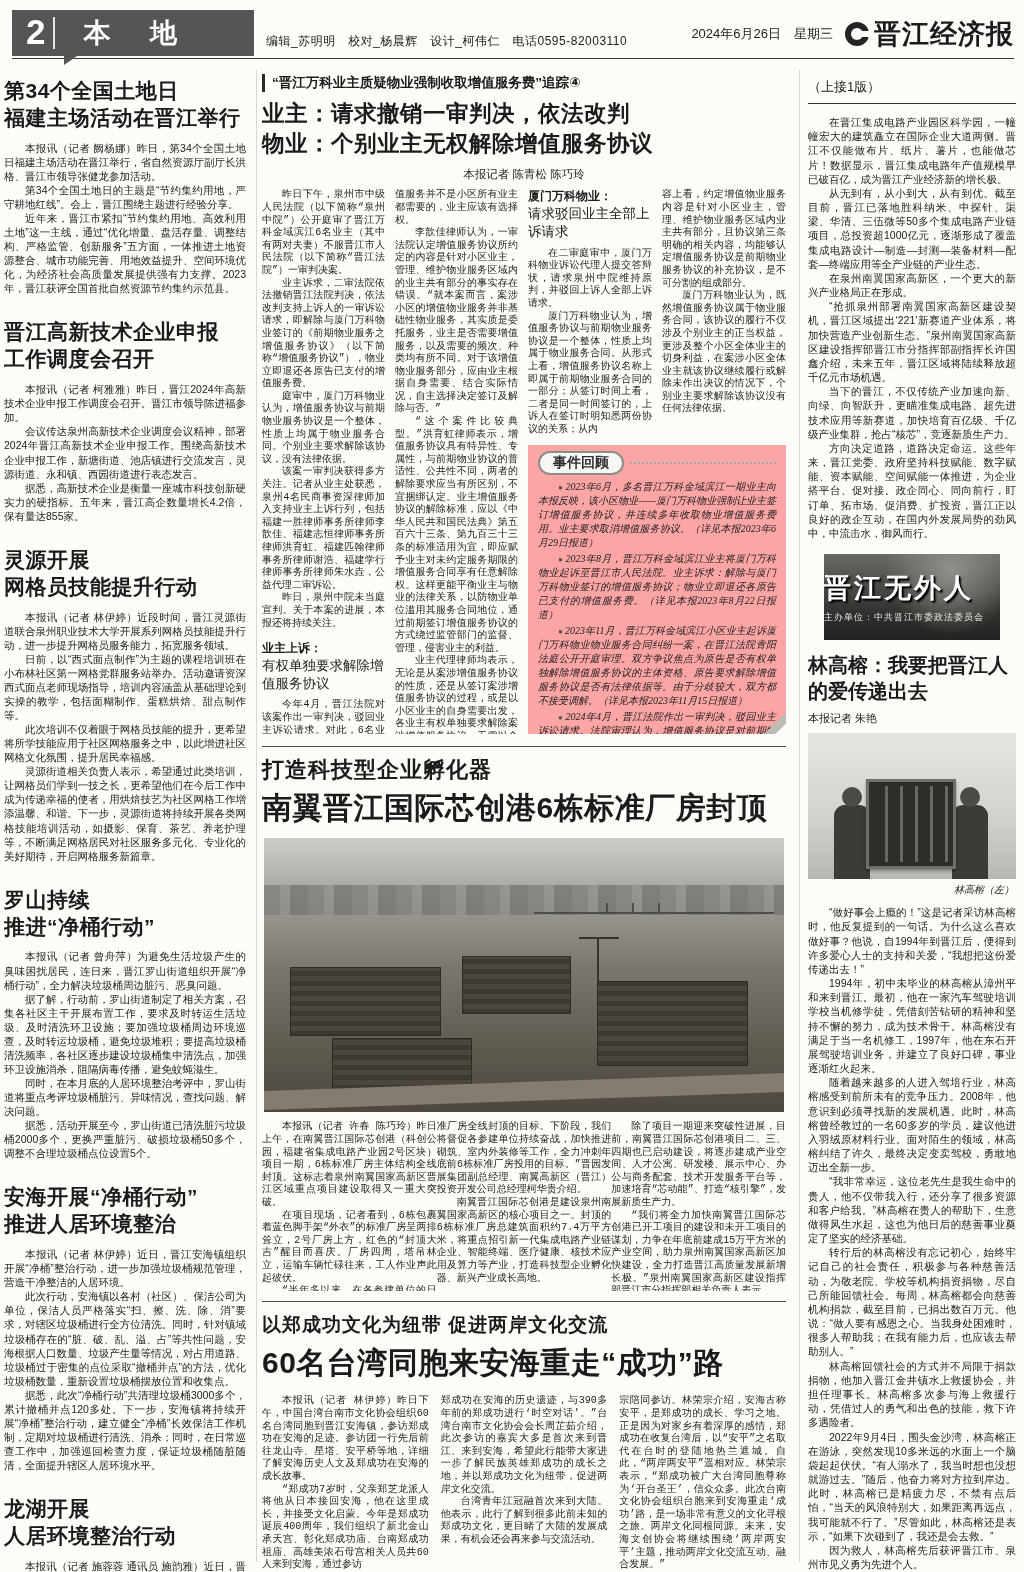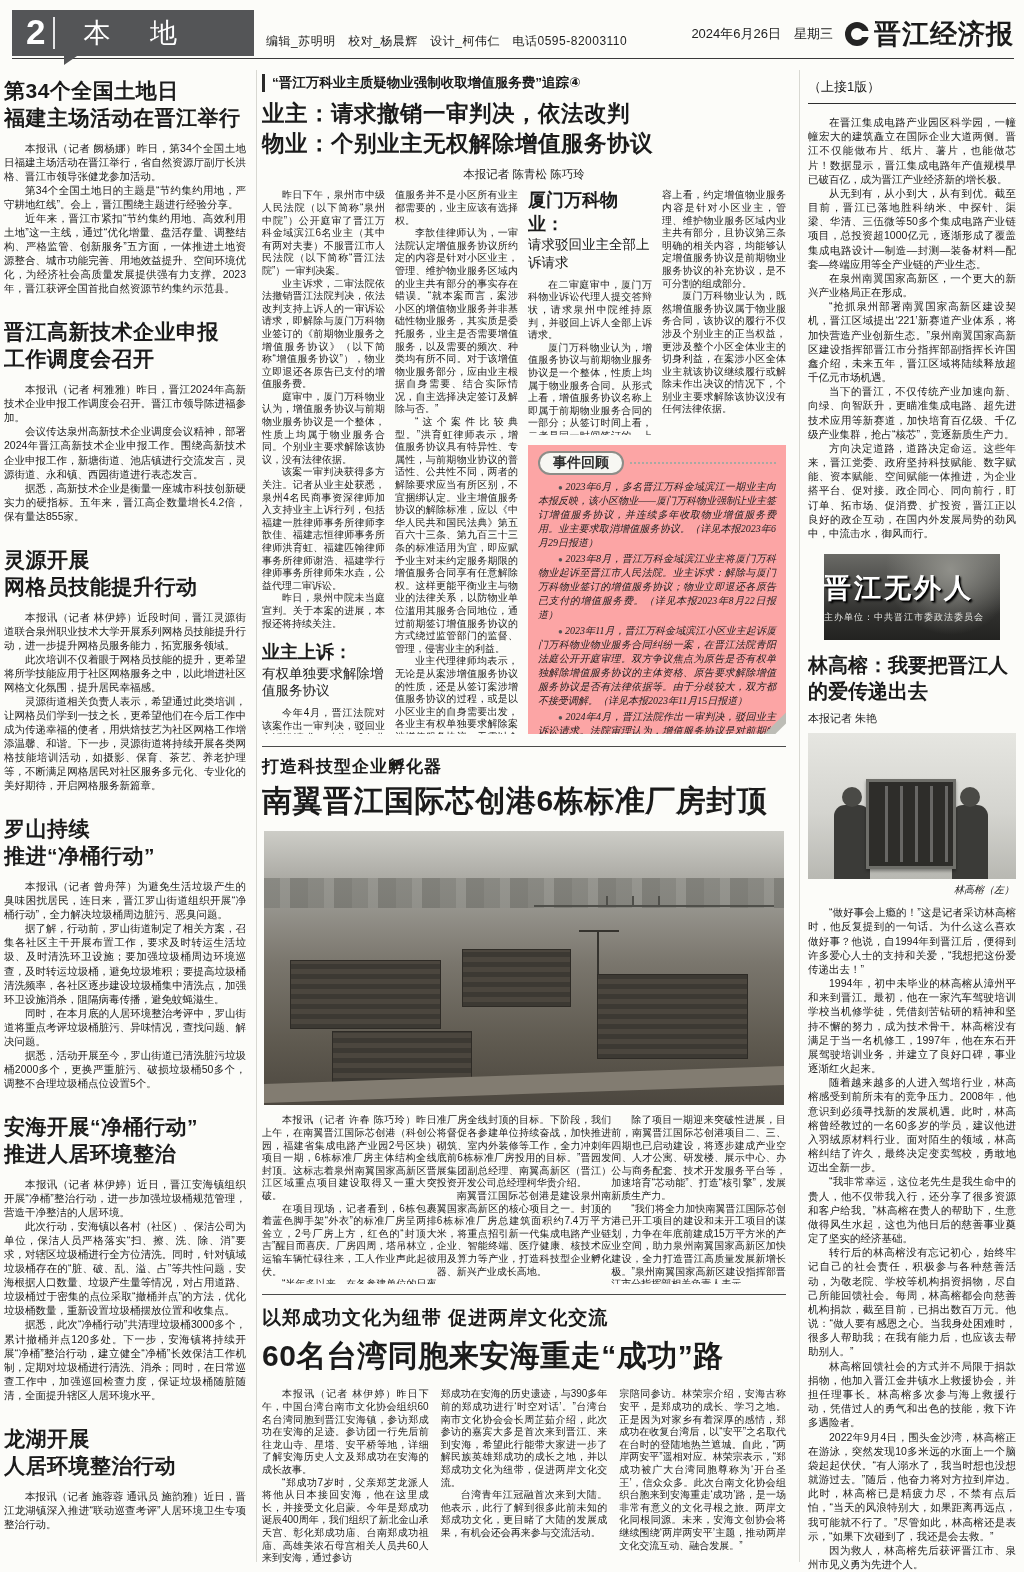--- a/index.html
+++ b/index.html
@@ -9,21 +9,21 @@
   p{margin:0;}
 
   
   .header{position:absolute;left:12px;right:10px;top:6px;height:52px;border-bottom:1px solid #3a3a3a;}
   .section-box{position:absolute;left:0;top:4px;width:242px;height:46px;background:#545557;color:#fff;
                display:flex;align-items:center;z-index:2;}
   .section-box::after{content:"";position:absolute;left:52px;bottom:-9px;width:0;height:0;
                border-top:9px solid #545557;border-right:13px solid transparent;}
   .page-num{font-size:35px;font-weight:bold;padding:0 8px 2px 14px;}
   .page-num-divider{width:2px;height:32px;background:#fff;opacity:.85;}
-  .section-title{font-size:27px;font-weight:normal;letter-spacing:16px;padding-left:28px;}
+  .section-title{font-size:27px;font-weight:bold;letter-spacing:16px;padding-left:28px;}
   .header-meta{position:absolute;left:254px;bottom:8px;font-size:12px;letter-spacing:.5px;color:#222;}
   .header-right{position:absolute;right:0;bottom:6px;display:flex;align-items:center;gap:12px;}
   .header-date{font-size:13px;color:#222;}
   .masthead{display:flex;align-items:center;gap:5px;}
   .masthead-name{font-size:27px;font-weight:900;letter-spacing:1px;}
   .logo-icon{position:relative;width:24px;height:24px;border-radius:50%;background:#242424;display:inline-block;}
   .logo-icon::after{content:"";position:absolute;inset:6px;border-radius:50%;background:#fcfcf9;}
   .logo-icon::before{content:"";position:absolute;right:-1px;top:9px;width:9px;height:6px;background:#fcfcf9;}
 
   
@@ -36,45 +36,45 @@
   .l-body p{font-size:10.5px;line-height:1.34;text-indent:2em;text-align:justify;}
 
   
   .center-col{position:absolute;left:262px;top:70px;width:524px;}
   .main-kicker{font-size:13.5px;border-left:3px solid #2a2a2a;padding-left:7px;margin:4px 0 7px;font-weight:600;}
   .main-headline{font-size:36px;font-weight:900;line-height:1.12;letter-spacing:.5px;white-space:nowrap;}
   .main-dek{font-size:22.5px;font-weight:700;line-height:1.32;letter-spacing:.5px;}
   .main-byline{text-align:center;font-size:11.5px;margin:9px 0 7px;}
   .main-cols{display:flex;gap:10px;height:545px;overflow:hidden;}
   .mcol{width:123px;overflow:hidden;}
-  .mcol p,.s2col p,.s3col p{font-size:10px;line-height:1.26;text-indent:2em;text-align:justify;}
+  .mcol p,.s2col p,.s3col p{font-size:10px;line-height:1.26;text-indent:2em;text-align:justify;font-family:Liberation Mono, monospace;}
   .mcol p.noindent,.s2col p.noindent,.s3col p.noindent{text-indent:0;}
   .sub-block{margin:11px 0 7px;}
-  .sub-label{font-size:18px;font-weight:800;line-height:1.3;}
+  .sub-label{font-size:12px;font-weight:800;line-height:1.3;}
   .sub-title{font-size:13.5px;line-height:1.32;}
   .right-pair{width:258px;display:flex;flex-direction:column;}
   .pair-cols{display:flex;gap:10px;height:246px;overflow:hidden;}
   .pair-cols .mcol{width:124px;}
 
   .event-box{margin-top:10px;background:#fca5a5;position:relative;padding:6px 10px 10px;flex:1;overflow:hidden;}
   .event-header{display:flex;align-items:center;margin-bottom:5px;}
   .event-tab{border:2px solid #8d8d88;background:#f7f7f3;border-radius:14px;padding:1px 13px;
              font-size:14px;font-weight:800;color:#2e2e2e;}
   .event-rule{flex:1;border-bottom:2px dotted #a8a8a2;margin-left:6px;height:0;}
   .event-item{font-size:10px;line-height:1.4;font-family:"Liberation Serif","DejaVu Serif",serif;
               font-style:italic;text-indent:2em;text-align:justify;margin:2px 0;}
   .event-item::before{content:"● ";font-style:normal;font-size:8px;color:#555;}
   .event-fold{position:absolute;right:0;bottom:0;width:22px;height:22px;background:#bdbdb6;
               clip-path:polygon(100% 0,0 100%,100% 100%);}
   .event-fold::after{content:"";position:absolute;right:0;bottom:0;width:11px;height:11px;background:#fcfcf9;
               clip-path:polygon(100% 0,0 100%,100% 100%);}
 
   
   .section2{margin-top:12px;border-top:1px solid #4a4a4a;padding-top:8px;}
-  .s2-kicker{font-size:17px;font-weight:700;letter-spacing:1px;}
+  .s2-kicker{font-size:22px;font-weight:700;letter-spacing:1px;}
   .s2-headline{font-size:30px;font-weight:900;letter-spacing:.5px;margin:3px 0 9px;white-space:nowrap;}
   .photo-main{height:274px;margin:0 2px;position:relative;overflow:hidden;
       background:linear-gradient(#cdcdc7 0%,#b2b1ab 14%,#96948d 28%,#7a766d 48%,#5e594f 78%,#4c473f 100%);}
   .pm-skyline{position:absolute;top:17%;left:0;right:0;height:11%;opacity:.75;
       background:repeating-linear-gradient(90deg,#7e7e78 0 16px,#8f8f89 16px 26px,#73736d 26px 44px);}
   .pm-bridge{position:absolute;top:27%;left:52%;width:46%;height:2px;background:#4f4f4a;}
   .pm-bridge::after{content:"";position:absolute;left:30%;top:-9px;width:2px;height:9px;background:#4f4f4a;box-shadow:26px 0 #4f4f4a,52px 0 #4f4f4a;}
   .pm-bld{position:absolute;background:repeating-linear-gradient(0deg,#3c3933 0 5px,#4b463e 5px 10px);
           box-shadow:inset 0 0 0 1px #2e2b26;}
   .pm-bld.b1{left:5%;top:47%;width:29%;height:25%;}
@@ -161,20 +161,21 @@
         <p>会议传达泉州高新技术企业调度会议精神，部署2024年晋江高新技术企业申报工作。围绕高新技术企业申报工作，新塘街道、池店镇进行交流发言，灵源街道、永和镇、西园街道进行表态发言。</p>
         <p>据悉，高新技术企业是衡量一座城市科技创新硬实力的硬指标。五年来，晋江高企数量增长4.2倍，保有量达855家。</p>
       </div>
     </div>
 
     <div class="l-article">
       <div class="l-title prewrap">灵源开展
 网格员技能提升行动</div>
       <div class="l-body">
         <p>本报讯（记者 林伊婷）近段时间，晋江灵源街道联合泉州职业技术大学开展系列网格员技能提升行动，进一步提升网格员服务能力，拓宽服务领域。</p>
+        <p>日前，以“西式面点制作”为主题的课程培训班在小布林社区第一网格党群服务站举办。活动邀请资深西式面点老师现场指导，培训内容涵盖从基础理论到实操的教学，包括面糊制作、蛋糕烘焙、甜点制作等。</p>
         <p>此次培训不仅着眼于网格员技能的提升，更希望将所学技能应用于社区网格服务之中，以此增进社区网格文化氛围，提升居民幸福感。</p>
         <p>灵源街道相关负责人表示，希望通过此类培训，让网格员们学到一技之长，更希望他们在今后工作中成为传递幸福的使者，用烘焙技艺为社区网格工作增添温馨、和谐。下一步，灵源街道将持续开展各类网格技能培训活动，如摄影、保育、茶艺、养老护理等，不断满足网格居民对社区服务多元化、专业化的美好期待，开启网格服务新篇章。</p>
       </div>
     </div>
 
     <div class="l-article">
       <div class="l-title prewrap">罗山持续
 推进“净桶行动”</div>
       <div class="l-body">
         <p>本报讯（记者 曾舟萍）为避免生活垃圾产生的臭味困扰居民，连日来，晋江罗山街道组织开展“净桶行动”，全力解决垃圾桶周边脏污、恶臭问题。</p>

